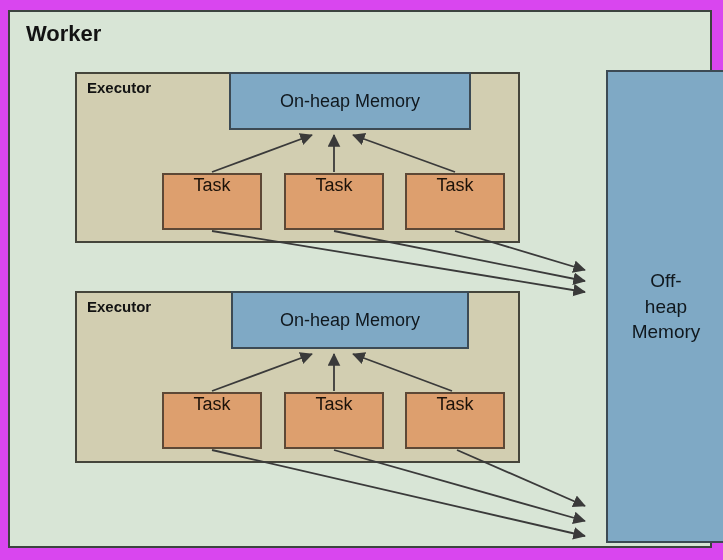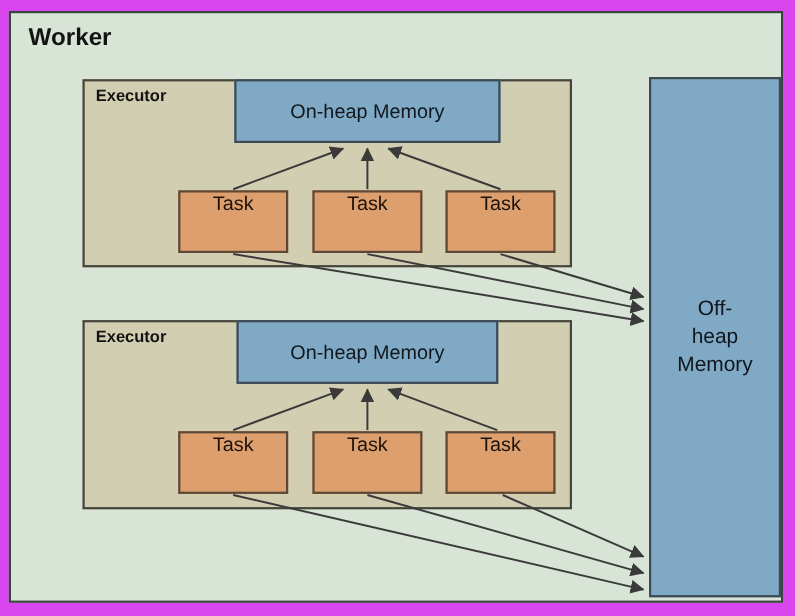--- a/index.html
+++ b/index.html
@@ -48,20 +48,21 @@
   }
   .memory {
     background: #7fa9c5;
     border: 2px solid #3c4a54;
     display: flex;
     align-items: center;
     justify-content: center;
     text-align: center;
     color: #10181e;
     font-size: 18px;
+    margin-left: 16px;
   }
   .onheap1 { left: 213px; top: 72px;  width: 242px; height: 58px; }
   .onheap2 { left: 215px; top: 291px; width: 238px; height: 58px; }
   .offheap {
     left: 590px; top: 70px;
     width: 120px; height: 473px;
     font-size: 19px;
     line-height: 1.35;
     padding: 0 24px;
   }

